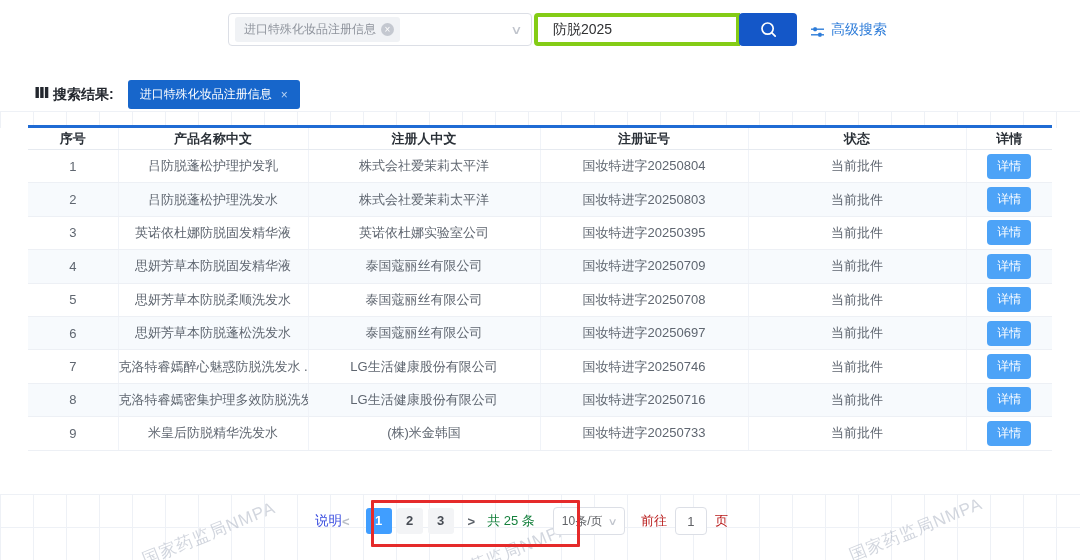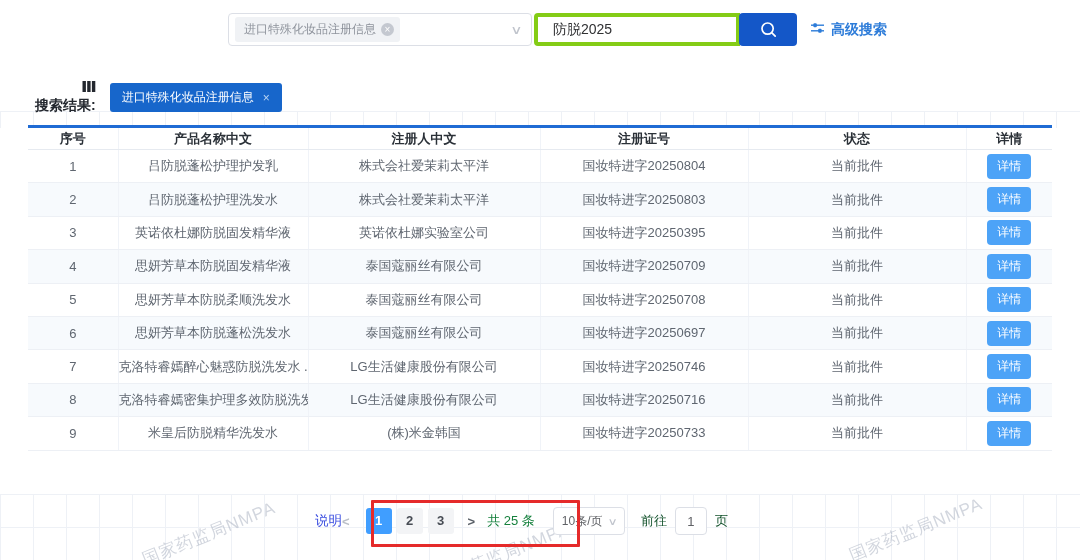--- a/index.html
+++ b/index.html
@@ -27,26 +27,26 @@
     display:flex; align-items:center; padding:0 10px 0 6px; }
   #select-tag { background:#f0f2f5; border-radius:3px; color:#8e939c; font-size:12px;
     padding:4px 6px 4px 9px; display:flex; align-items:center; gap:5px; }
   .tag-close-circle { display:inline-flex; width:13px; height:13px; border-radius:50%;
     background:#c4c8d0; color:#fff; font-size:10px; line-height:13px; align-items:center; justify-content:center; }
   #select-chevron { margin-left:auto; color:#c0c4cc; font-size:12px; transform:scaleX(1.4); }
   #search-input { width:206px; margin-left:2px; border:4px solid #84cc16; border-radius:4px 0 0 4px;
     font-size:14px; color:#303133; padding:0 15px; outline:none; font-family:inherit; }
   #search-button { width:58px; margin-left:-1px; border:none; border-radius:4px; background:#1457c8;
     display:flex; align-items:center; justify-content:center; cursor:pointer; }
-  #advanced-search { position:absolute; top:21px; left:810px; display:flex; align-items:flex-start; gap:6px;
-    color:#2d7cd9; font-size:14px; cursor:pointer;font-weight:bold; }
+  #advanced-search { position:absolute; top:21px; left:810px; display:flex; align-items:flex-end; gap:6px;
+    color:#2d7cd9; font-size:14px; cursor:pointer; }
 
   
   #results-bar { position:absolute; top:80px; left:35px; display:flex; align-items:center; }
-  #results-label { display:flex; align-items:flex-end; gap:4px; font-size:14px; font-weight:bold; color:#23272e;flex-direction:column; }
+  #results-label { display:flex; align-items:flex-start; gap:4px; font-size:14px; font-weight:bold; color:#23272e; }
   #filter-tag { margin-left:14px; background:#1766cb; color:#fff; font-size:12px; border-radius:3px;
     padding:6px 12px; display:flex; align-items:center; gap:9px; }
   #filter-tag .tag-x { color:#b9d4f3; font-size:12px; }
 
   
   #results-table { position:absolute; top:125px; left:28px; width:1024px; border-collapse:collapse;
     border-top:3px solid #1f6bd4; background:#fff; table-layout:fixed; }
   #results-table th { height:23px; font-size:13px; font-weight:bold; color:#2b3138; background:#fff;
     border-bottom:1px solid #e6eaf0; border-right:1px solid #f0f3f8; text-align:center; }
   #results-table td { height:33.4px; font-size:13px; color:#5f6670; text-align:center;
@@ -64,21 +64,21 @@
   #pager-pages { display:flex; align-items:center; gap:5px; }
   .page-btn { min-width:26px; height:26px; line-height:26px; text-align:center; border-radius:3px;
     background:#f3f4f6; color:#474c54; font-size:13px; font-weight:bold; cursor:pointer; }
   .page-btn.active { background:#409eff; color:#fff; }
   #pager-next { color:#5a6068; font-size:13px; font-weight:bold; margin:0 12px 0 14px; cursor:pointer; }
   #total-text { color:#15803d; font-size:13px; margin-right:18px; }
   #page-size-select { width:72px; height:28px; border:1px solid #dcdfe6; border-radius:4px;
     display:flex; align-items:center; justify-content:center; gap:6px; color:#606266; font-size:12px;
     margin-right:16px; cursor:pointer; background:#fff; }
   #page-size-select .sel-chevron { color:#c0c4cc; font-size:10px; transform:scaleX(1.4); }
-  #goto-label, #goto-unit { color:#14532d; font-size:13px; }
+  #goto-label, #goto-unit { color:#b91c1c; font-size:13px; }
   #goto-input { width:32px; height:28px; border:1px solid #dcdfe6; border-radius:4px; margin:0 8px;
     text-align:center; font-size:13px; color:#606266; outline:none; font-family:inherit; background:#fff; }
 
   
   #annotation-red-box { position:absolute; left:371px; top:500px; width:209px; height:47px;
     border:3px solid #e52a2a; border-radius:1px; z-index:20; pointer-events:none; }
 </style>
 </head>
 <body>
 

